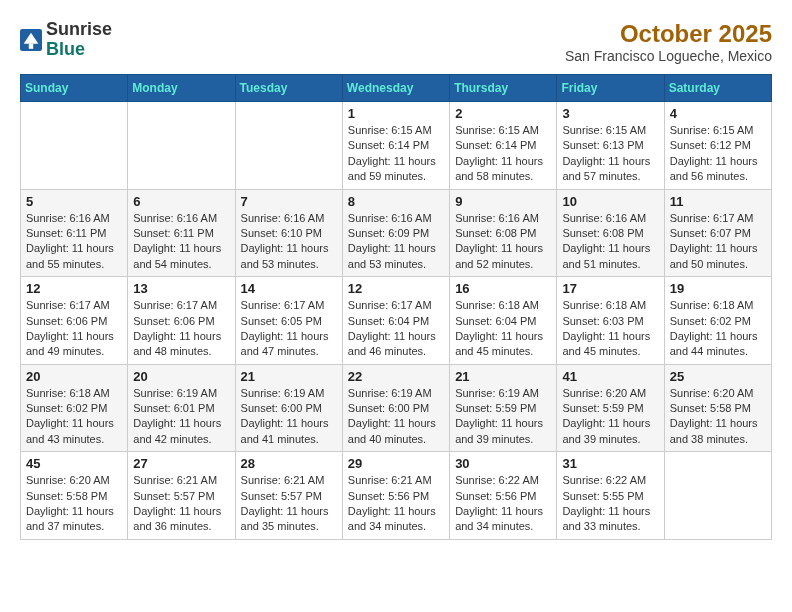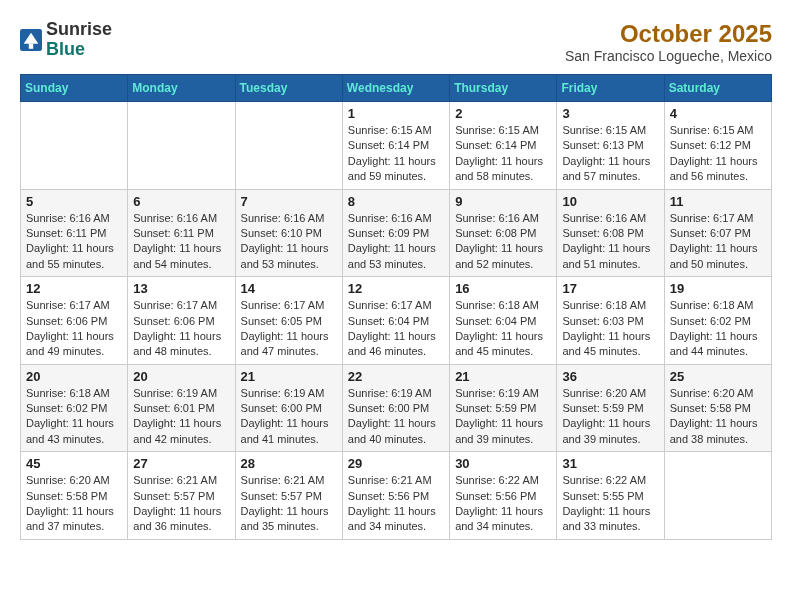--- a/index.html
+++ b/index.html
@@ -286,21 +286,21 @@
 and 40 minutes.</div>
         </td>
         <td>
           <span class="day-number">21</span>
           <div class="day-info" style="white-space: pre-line;">Sunrise: 6:19 AM
 Sunset: 5:59 PM
 Daylight: 11 hours
 and 39 minutes.</div>
         </td>
         <td>
-          <span class="day-number">36</span>
+          <span class="day-number">41</span>
           <div class="day-info" style="white-space: pre-line;">Sunrise: 6:20 AM
 Sunset: 5:59 PM
 Daylight: 11 hours
 and 39 minutes.</div>
         </td>
         <td>
           <span class="day-number">25</span>
           <div class="day-info" style="white-space: pre-line;">Sunrise: 6:20 AM
 Sunset: 5:58 PM
 Daylight: 11 hours

